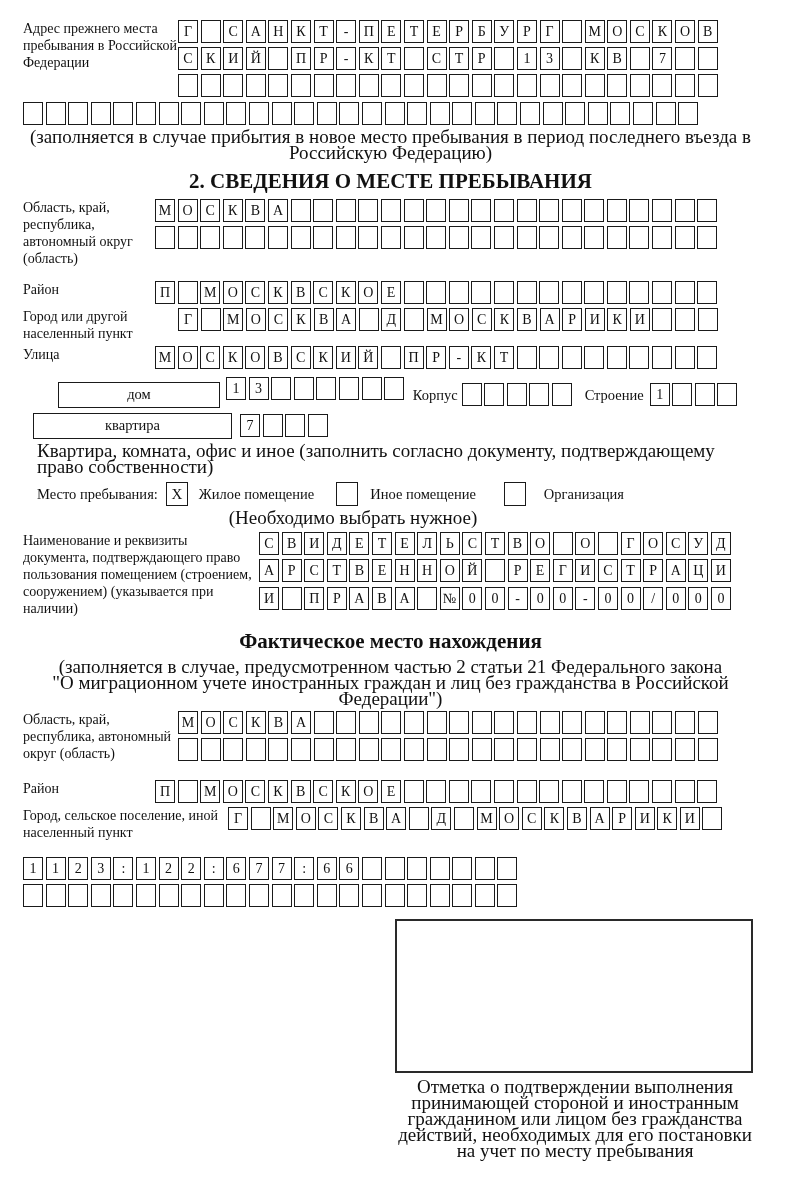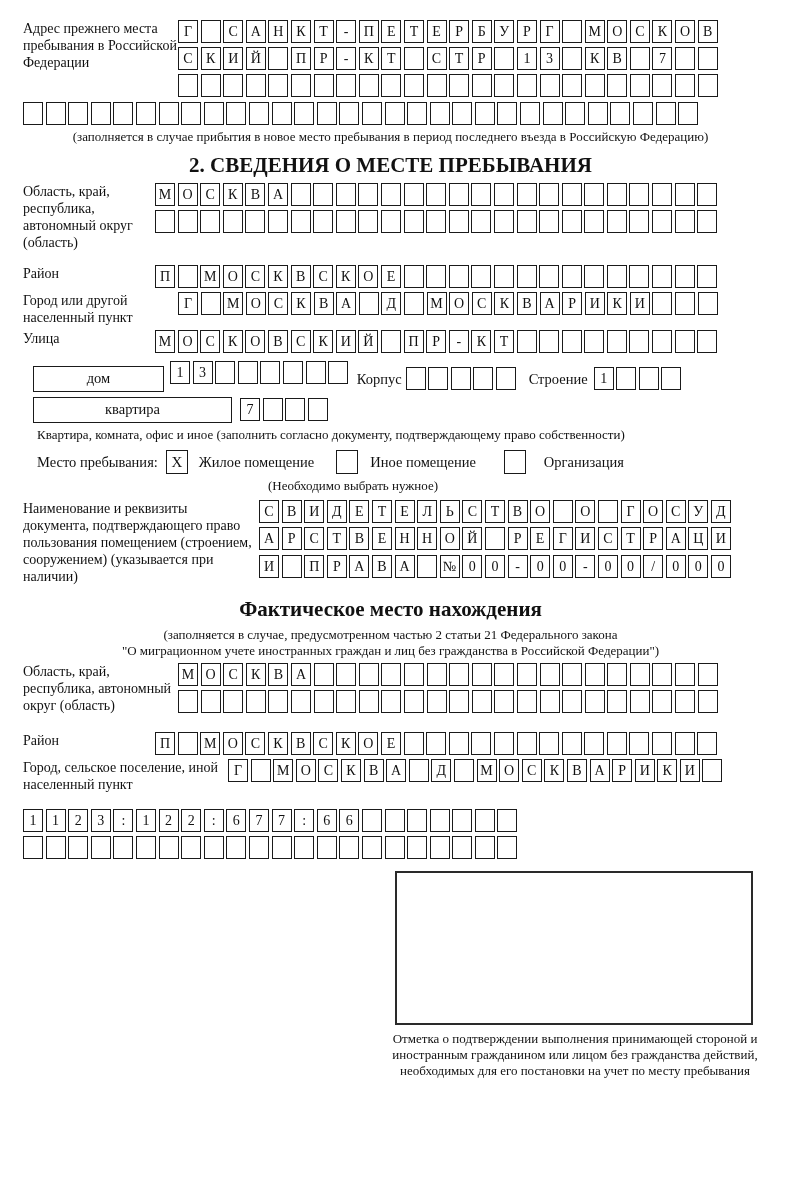--- a/index.html
+++ b/index.html
@@ -13,21 +13,21 @@
   .frow{display:flex;align-items:flex-start;}
   .flabel{font-size:14px;line-height:17px;flex:0 0 auto;}
   .boxcol{flex:0 0 auto;}
   .boxrow{white-space:nowrap;margin-bottom:3.2px;height:24px;}
   .cbox{
     display:inline-block;width:18px;height:21px;
     border:1.6px solid #1a1a1a;margin-right:2.6px;
     text-align:center;font-size:14px;line-height:21px;
     vertical-align:top;background:#fff;
   }
-  .caption{font-size:13px;line-height:16px;}
+  .caption{font-size:19px;line-height:16px;}
   .center{text-align:center;}
   .sec-title{font-weight:bold;font-size:21px;text-align:center;margin:8px 0 5px 0;}
   .bigbox{
     box-sizing:border-box;border:1.6px solid #1a1a1a;height:26px;
     text-align:center;font-size:14.5px;line-height:23px;background:#fff;
   }
   .inline-lbl{font-size:14.5px;line-height:26px;}
   .checkcell .cbox{width:20px;height:22px;line-height:22px;font-size:15px;margin-right:0;}
   .stamp-box{
     box-sizing:border-box;border:2px solid #2a2a2a;
@@ -72,21 +72,21 @@
     <div class="flabel" style="width:155px;">Город или другой населенный пункт</div>
     <div class="boxrow"><span class="cbox">Г</span><span class="cbox"></span><span class="cbox">М</span><span class="cbox">О</span><span class="cbox">С</span><span class="cbox">К</span><span class="cbox">В</span><span class="cbox">А</span><span class="cbox"></span><span class="cbox">Д</span><span class="cbox"></span><span class="cbox">М</span><span class="cbox">О</span><span class="cbox">С</span><span class="cbox">К</span><span class="cbox">В</span><span class="cbox">А</span><span class="cbox">Р</span><span class="cbox">И</span><span class="cbox">К</span><span class="cbox">И</span><span class="cbox"></span><span class="cbox"></span><span class="cbox"></span></div>
   </div>
 
   <div class="frow mt4">
     <div class="flabel" style="width:132px;">Улица</div>
     <div class="boxrow"><span class="cbox">М</span><span class="cbox">О</span><span class="cbox">С</span><span class="cbox">К</span><span class="cbox">О</span><span class="cbox">В</span><span class="cbox">С</span><span class="cbox">К</span><span class="cbox">И</span><span class="cbox">Й</span><span class="cbox"></span><span class="cbox">П</span><span class="cbox">Р</span><span class="cbox">-</span><span class="cbox">К</span><span class="cbox">Т</span><span class="cbox"></span><span class="cbox"></span><span class="cbox"></span><span class="cbox"></span><span class="cbox"></span><span class="cbox"></span><span class="cbox"></span><span class="cbox"></span><span class="cbox"></span></div>
   </div>
 
   <div class="frow mt4" style="margin-left:10px;align-items:center;">
-    <div class="bigbox" style="width:131px;margin-right:6px;">дом</div>
+    <div class="bigbox" style="width:162px;margin-right:6px;margin-left:25px;">дом</div>
     <div class="boxrow" style="margin-bottom:12px;"><span class="cbox">1</span><span class="cbox">3</span><span class="cbox"></span><span class="cbox"></span><span class="cbox"></span><span class="cbox"></span><span class="cbox"></span><span class="cbox"></span></div>
     <div class="inline-lbl" style="margin:0 4px 0 6px;">Корпус</div>
     <div class="boxrow" style="margin-bottom:0;"><span class="cbox"></span><span class="cbox"></span><span class="cbox"></span><span class="cbox"></span><span class="cbox"></span></div>
     <div class="inline-lbl" style="margin:0 6px 0 10px;">Строение</div>
     <div class="boxrow" style="margin-bottom:0;"><span class="cbox">1</span><span class="cbox"></span><span class="cbox"></span><span class="cbox"></span></div>
   </div>
 
   <div class="frow" style="margin-left:10px;align-items:center;">
     <div class="bigbox" style="width:199px;margin-right:8px;">квартира</div>
     <div class="boxrow" style="margin-bottom:0;"><span class="cbox">7</span><span class="cbox"></span><span class="cbox"></span><span class="cbox"></span></div>

